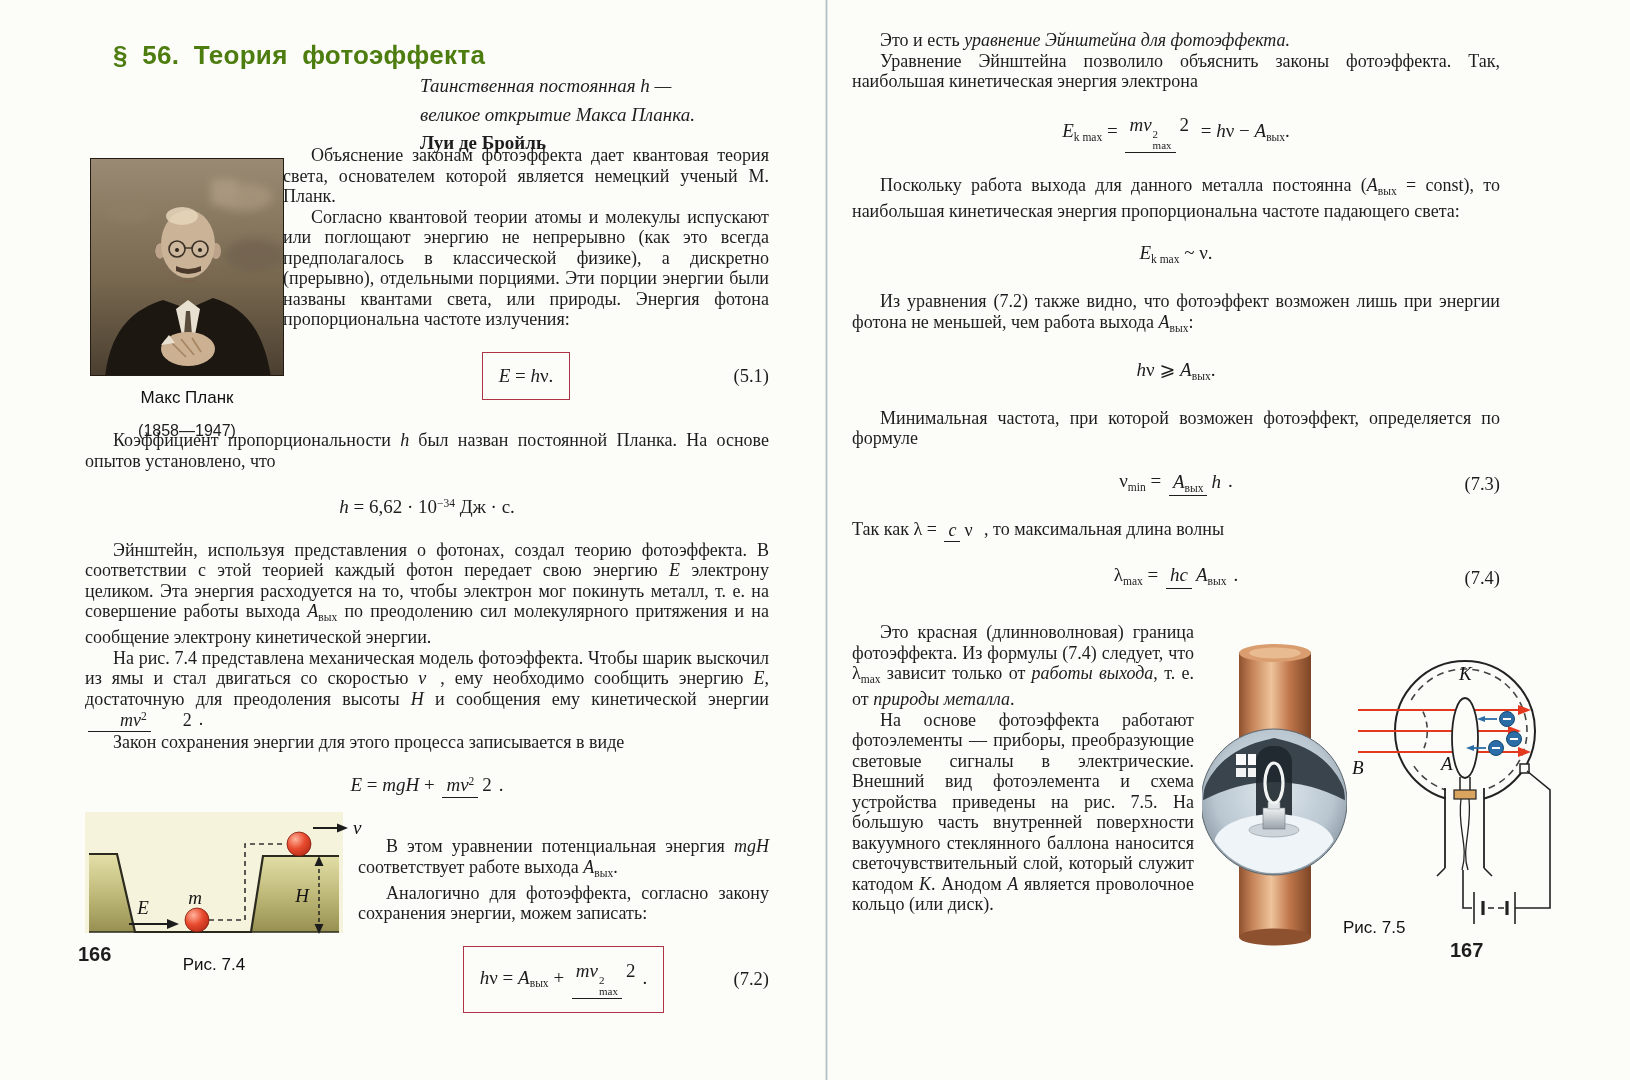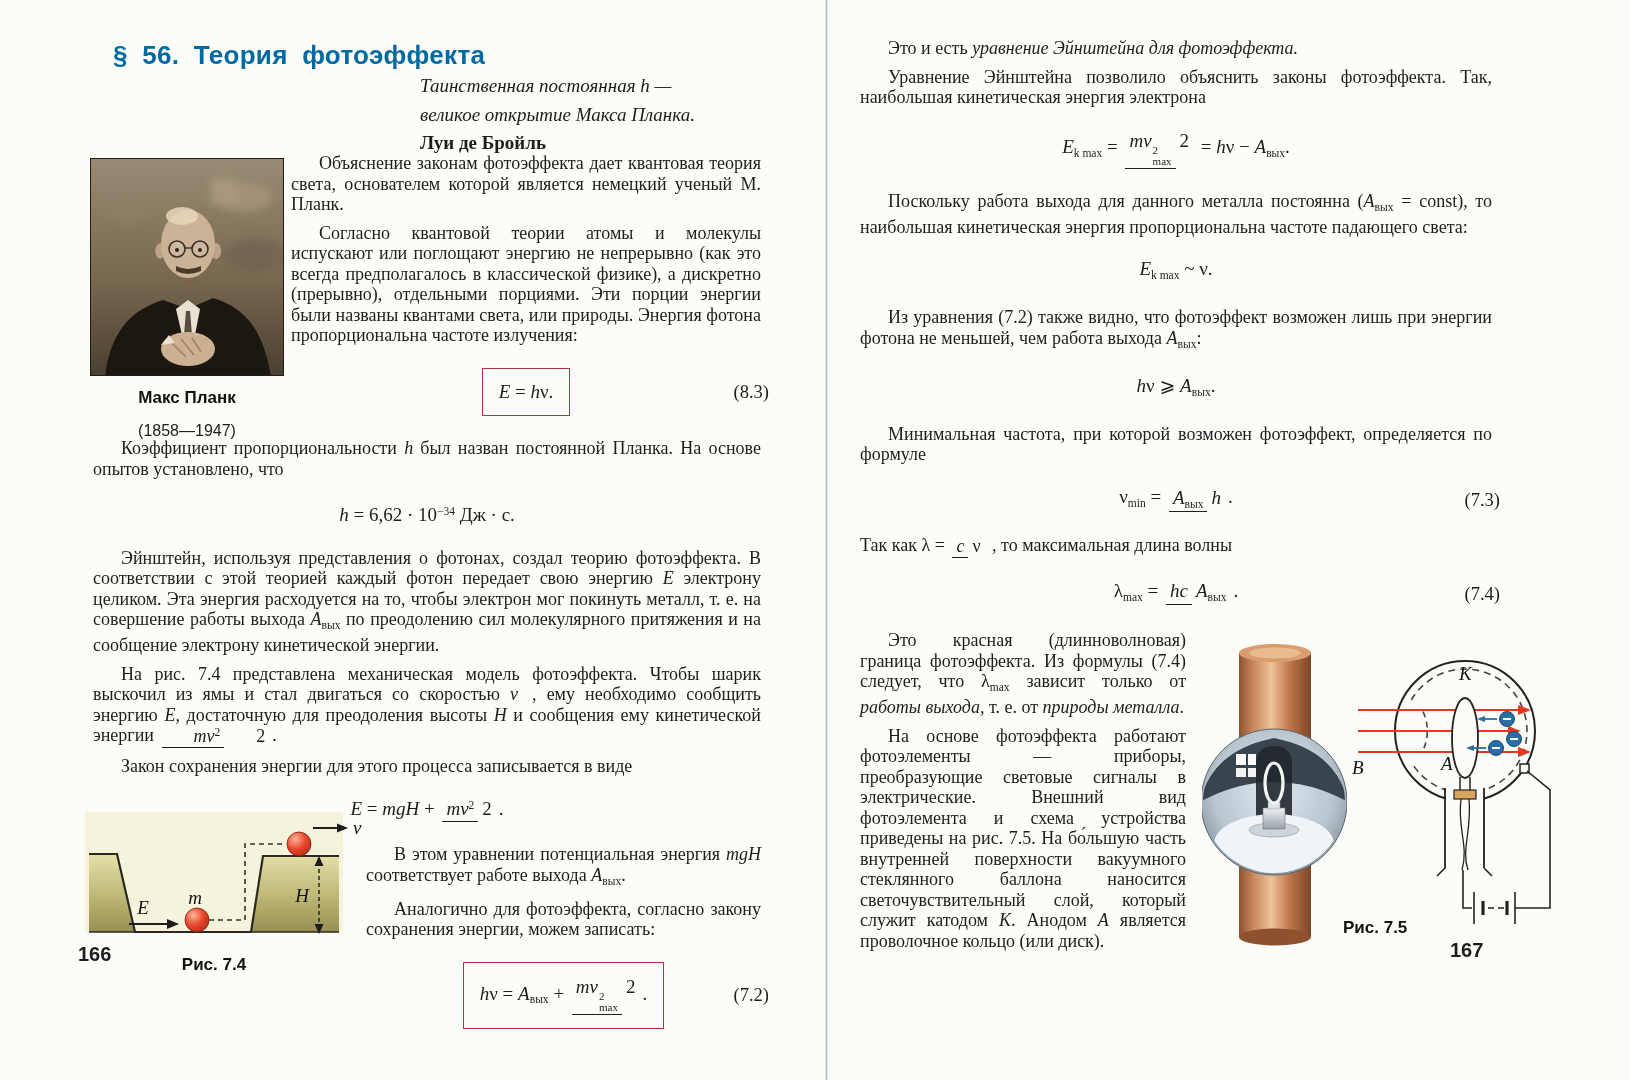--- a/index.html
+++ b/index.html
@@ -11,42 +11,42 @@
   html,body{width:1630px;height:1080px;overflow:hidden}
   body{
     background:var(--paper);
     color:var(--ink);
     font-family:"Liberation Serif","DejaVu Serif",serif;
     font-size:18px;line-height:20.5px;
     position:relative;
   }
   .spine{position:absolute;left:825px;top:0;width:3px;height:1080px;
     background:linear-gradient(to right,rgba(150,165,170,.05),rgba(120,140,148,.55),rgba(150,165,170,.05));}
-  p{margin:8px;text-align:justify}
+  p{margin:0;text-align:justify}
   .ind{text-indent:28px}
   .b{font-weight:normal}
   .i{font-style:italic}
   .sub{font-size:11.5px;vertical-align:-3.5px;font-style:normal}
   .sup{font-size:11.5px;vertical-align:6px;font-style:normal}
   .frac{display:inline-flex;flex-direction:row;text-align:center;vertical-align:middle;margin:0 3px;line-height:1.18}
   .fr-n{display:block;border-bottom:1.4px solid currentColor;padding:0 4px}
   .fr-d{display:block;padding:0 4px}
   .ss{display:inline-flex;flex-direction:column;align-items:flex-start;font-size:11px;line-height:1.05;vertical-align:-7px;margin-left:1px;font-style:normal}
   .eq{position:relative;text-align:center;margin:22px 0;font-size:19px}
   .eq .eqn{position:absolute;right:0;top:50%;transform:translateY(-50%);font-size:18.5px}
   .eqbox{display:inline-block;border:1.7px solid var(--red);padding:13px 16px}
   .lead{font-weight:bold;position:relative;margin:4px 0}
   .lead::before{content:"";position:absolute;left:-12px;top:3px;bottom:3px;width:3.5px;background:var(--red)}
-  .sanscap{font-family:"Liberation Sans","DejaVu Sans",sans-serif;font-weight:bold;font-size:17px;color:#111}
+  .sanscap{font-family:"Liberation Sans","DejaVu Sans",sans-serif;font-weight:normal;font-size:17px;color:#111}
   .pagenum{position:absolute;font-family:"Liberation Sans","DejaVu Sans",sans-serif;font-weight:bold;font-size:20px}
 
   
   .title{position:absolute;left:113px;top:45px;
     font-family:"Liberation Sans","DejaVu Sans",sans-serif;
-    font-weight:bold;font-size:26px;color:#0369a1;word-spacing:7px;letter-spacing:.3px}
+    font-weight:bold;font-size:26px;color:#4d7c0f;word-spacing:7px;letter-spacing:.3px}
   .epigraph{position:absolute;left:420px;top:72px;width:348px;text-align:left;
     font-style:italic;font-size:19px;line-height:1.5}
   .epigraph .author{font-style:normal;font-weight:bold}
   .planck{position:absolute;left:90px;top:158px;width:194px;text-align:center}
   .planck-img{width:194px;height:218px;border:1px solid #241c12;background:#6e6050;overflow:hidden}
   .planck .cap-name{margin-top:12px}
   .planck .cap-years{font-family:"Liberation Sans","DejaVu Sans",sans-serif;font-size:16px;margin-top:12px}
   .col-beside{position:absolute;left:283px;top:145px;width:486px}
   .main-flow{position:absolute;left:85px;top:430px;width:684px}
   .fig74{position:absolute;left:85px;top:808px;width:330px}
@@ -124,21 +124,21 @@
       <div class="cap-name sanscap">Макс Планк</div>
       <div class="cap-years">(1858—1947)</div>
     </figcaption>
   </figure>
 
   <div class="col-beside">
     <p class="ind">Объяснение законам фотоэффекта дает квантовая теория света, основателем которой является немецкий ученый М. Планк.</p>
     <p class="ind">Согласно квантовой теории атомы и молекулы испускают или поглощают энергию не непрерывно (как это всегда предполагалось в классической физике), а дискретно (прерывно), отдельными порциями. Эти порции энергии были названы <span class="b">квантами</span> света, или <span class="b">природы</span>. Энергия фотона пропорциональна частоте излучения:</p>
     <div class="eq">
       <span class="eqbox"><span class="i">E</span> = <span class="i">h</span>ν.</span>
-      <span class="eqn">(8.3)</span>
+      <span class="eqn">(5.1)</span>
     </div>
   </div>
 
   <div class="main-flow">
     <p class="ind">Коэффициент пропорциональности <span class="i">h</span> был назван <span class="b">постоянной Планка</span>. На основе опытов установлено, что</p>
     <div class="eq">
       <span><span class="i">h</span> = 6,62 · 10<span class="sup">−34</span> Дж · с.</span>
     </div>
     <p class="ind">Эйнштейн, используя представления о фотонах, создал теорию фотоэффекта. В соответствии с этой теорией каждый фотон передает свою энергию <span class="i">E</span> электрону целиком. Эта энергия расходуется на то, чтобы электрон мог покинуть металл, т. е. на совершение работы выхода <span class="i">A</span><span class="sub">вых</span> по преодолению сил молекулярного притяжения и на сообщение электрону кинетической энергии.</p>
     <p class="ind">На рис. 7.4 представлена механическая модель фотоэффекта. Чтобы шарик выскочил из ямы и стал двигаться со скоростью <span class="i">v⃗</span>, ему необходимо сообщить энергию <span class="i">E</span>, достаточную для преодоления высоты <span class="i">H</span> и сообщения ему кинетической энергии <span class="frac">

